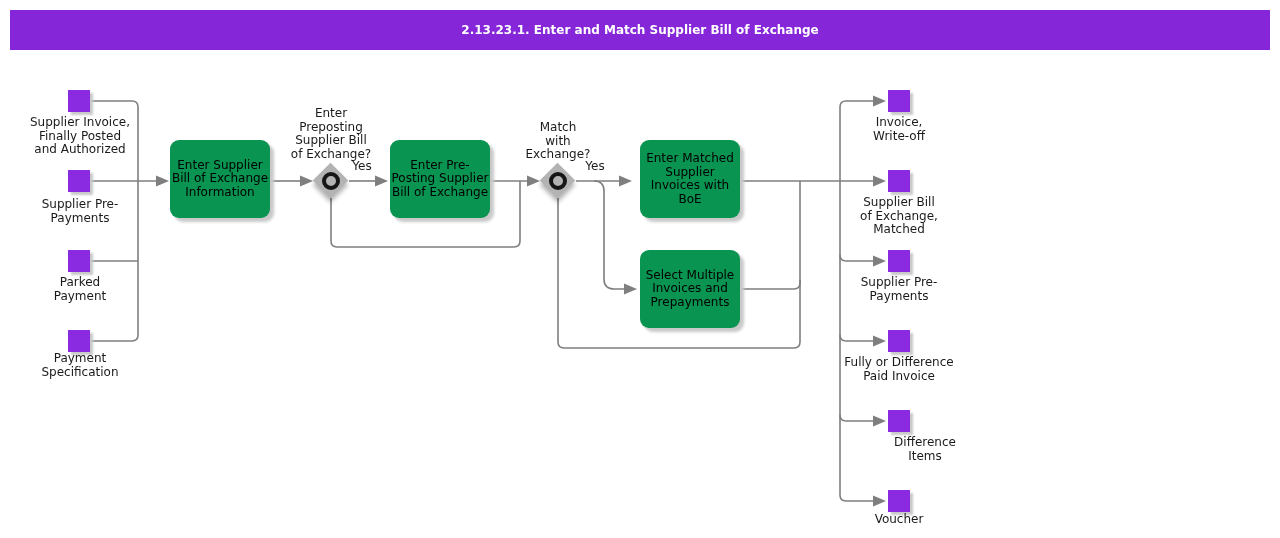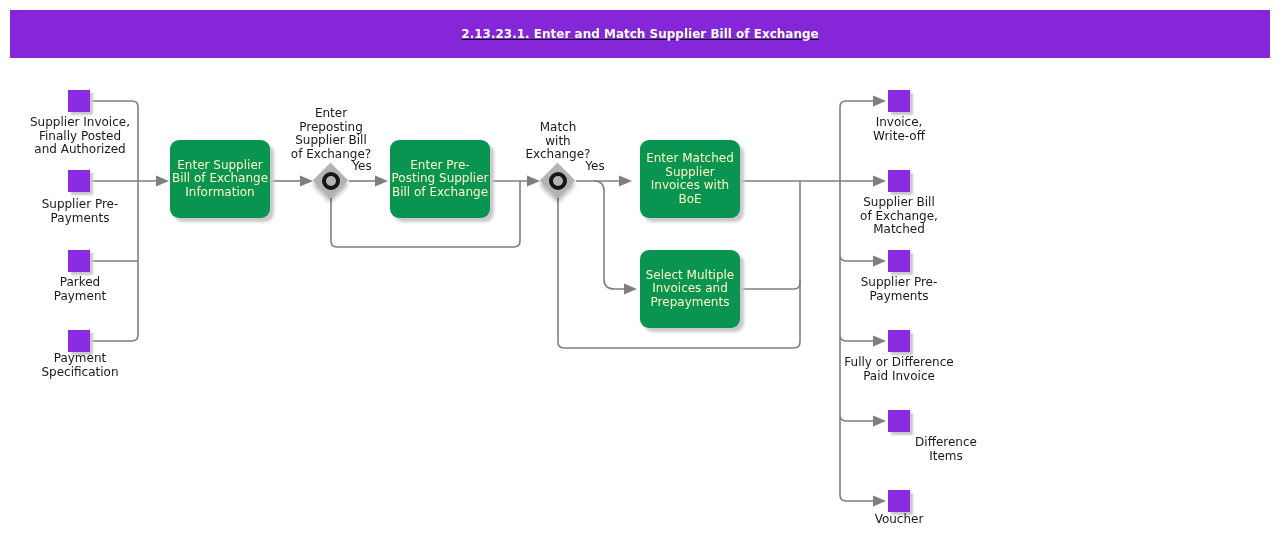--- a/index.html
+++ b/index.html
@@ -1,31 +1,31 @@
 <!DOCTYPE html>
 <html style="--header_bg: #8626d9; --artifact: #8a2be2; --process_bg: #0a9451; --line: #7f7f7f;"><head>
 <meta charset="utf-8">
 <style>
   html,body{margin:0;padding:0;background:#fff;}
   .stage{position:relative;width:1280px;height:538px;background:#fff;overflow:hidden;
          font-family:"DejaVu Sans",sans-serif;}
-  .header{position:absolute;left:10px;top:10px;width:1260px;height:48px;
-          background:var(--header_bg);display:flex;align-items:center;justify-content:center;text-decoration:underline;}
+  .header{position:absolute;left:10px;top:10px;width:1260px;height:40px;
+          background:var(--header_bg);display:flex;align-items:center;justify-content:center;}
   .header span{color:#fff;font-size:12px;font-weight:bold;}
   .wires{position:absolute;left:0;top:0;z-index:1;}
   .wires path{stroke:var(--line);stroke-width:1.6;fill:none;}
   .wires polygon{fill:var(--line);stroke:none;}
   .artifact{position:absolute;width:22px;height:22px;background:var(--artifact);
             box-shadow:3px 3px 2px #c9c9c9;z-index:2;}
   .lbl{position:absolute;font-size:12px;line-height:13.5px;color:#1a1a1a;text-align:center;
        white-space:pre-line;z-index:2;}
   .process{position:absolute;width:100px;height:78px;background:var(--process_bg);
            border-radius:9px;box-shadow:4px 4px 3px #c9c9c9;display:flex;align-items:center;
            justify-content:center;z-index:2;}
-  .process span{color:#fef9c3;font-size:12px;line-height:13.5px;text-align:center;white-space:pre-line;}
+  .process span{color:#000000;font-size:12px;line-height:13.5px;text-align:center;white-space:pre-line;}
   .diamond{position:absolute;width:25px;height:25px;background:#b3b3b3;transform:rotate(45deg);
            filter:drop-shadow(3px 3px 2px rgba(0,0,0,0.3));z-index:2;}
   .ring{position:absolute;width:18px;height:18px;box-sizing:border-box;border:4px solid #161616;
         border-radius:50%;z-index:3;}
   .yes{font-weight:normal;text-align:center;}
 </style>
 </head>
 <body>
 
 <div class="stage">
@@ -142,19 +142,19 @@
 
   <div class="artifact" style="left:888px;top:250px"></div>
   <div class="lbl" style="left:829px;top:276px;width:140px">Supplier Pre-
 Payments</div>
 
   <div class="artifact" style="left:888px;top:330px"></div>
   <div class="lbl" style="left:829px;top:356px;width:140px">Fully or Difference
 Paid Invoice</div>
 
   <div class="artifact" style="left:888px;top:410px"></div>
-  <div class="lbl" style="left:876px;top:436px;width:140px">Difference
+  <div class="lbl" style="left:855px;top:436px;width:140px">Difference
 Items</div>
 
   <div class="artifact" style="left:888px;top:490px"></div>
   <div class="lbl" style="left:829px;top:513px;width:140px">Voucher</div>
 
 </div>
 
 </body></html>

